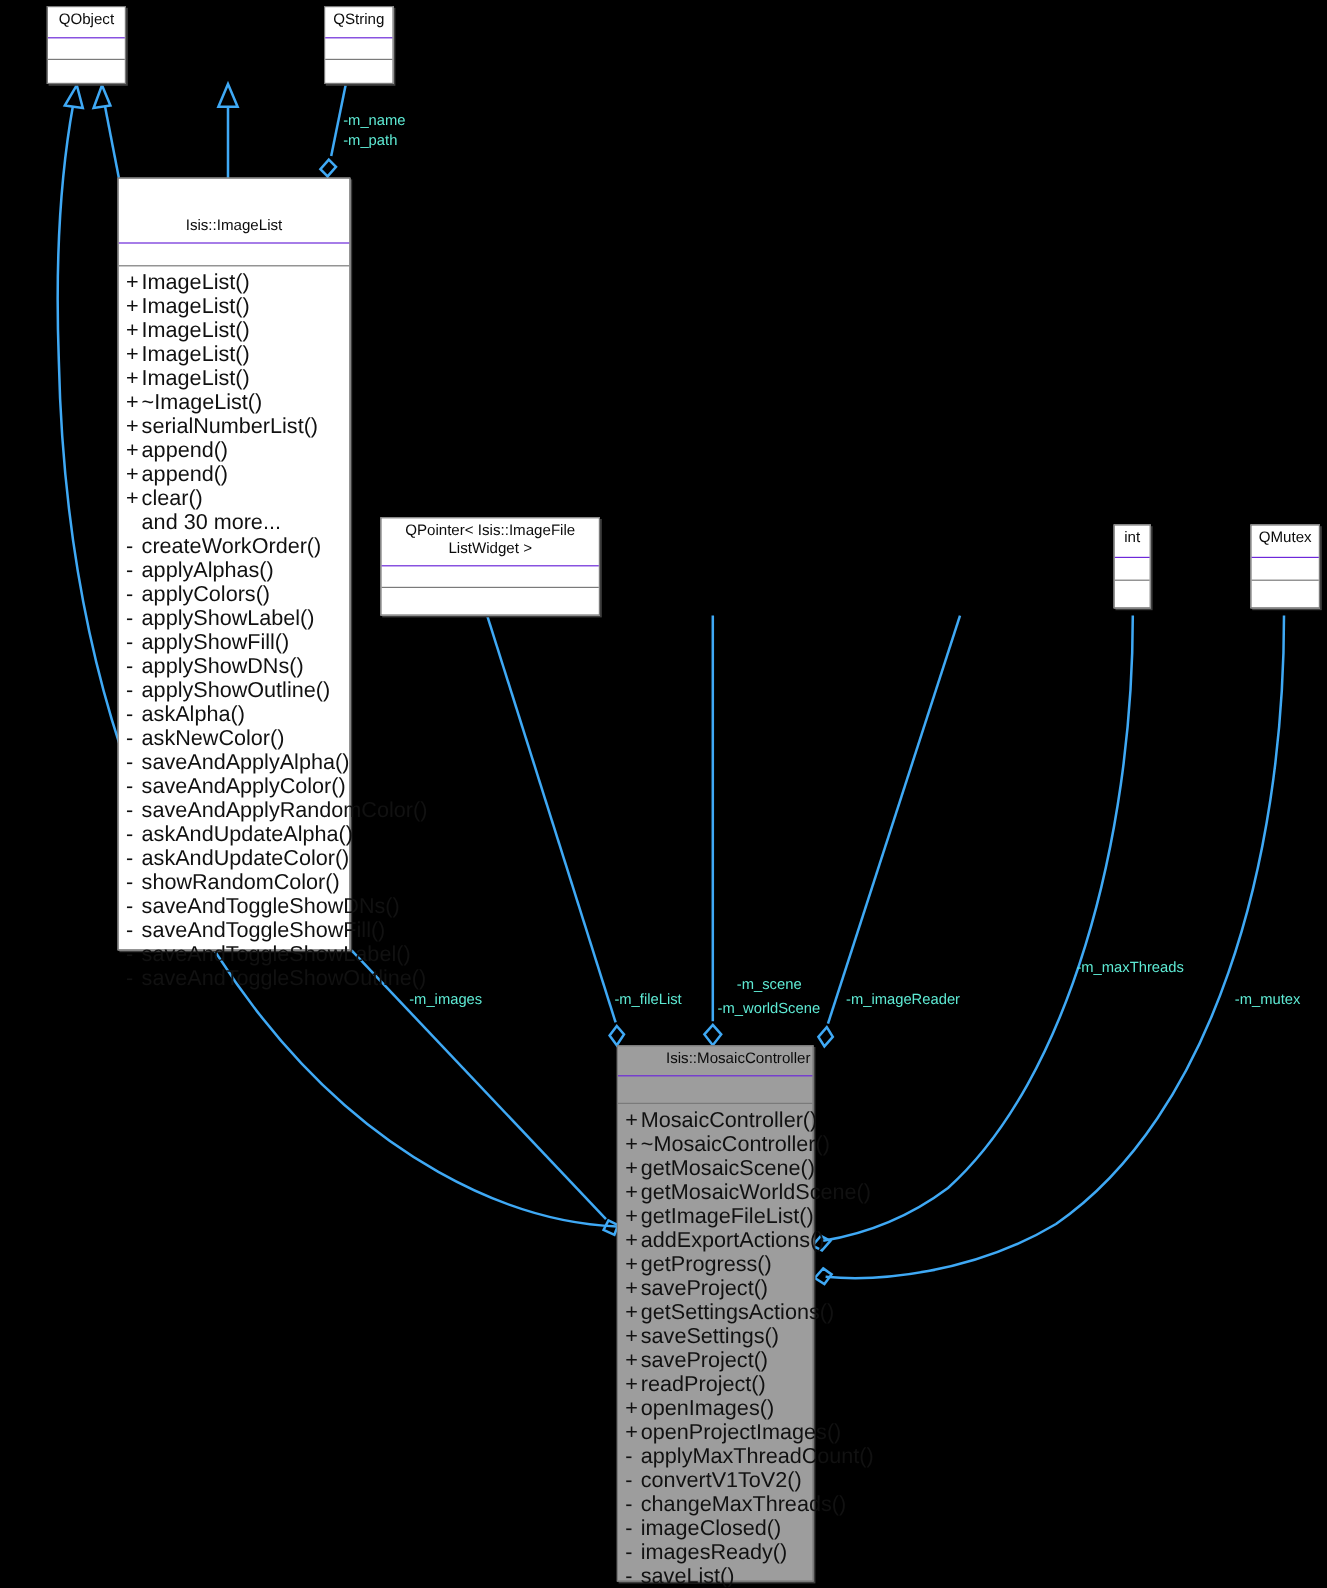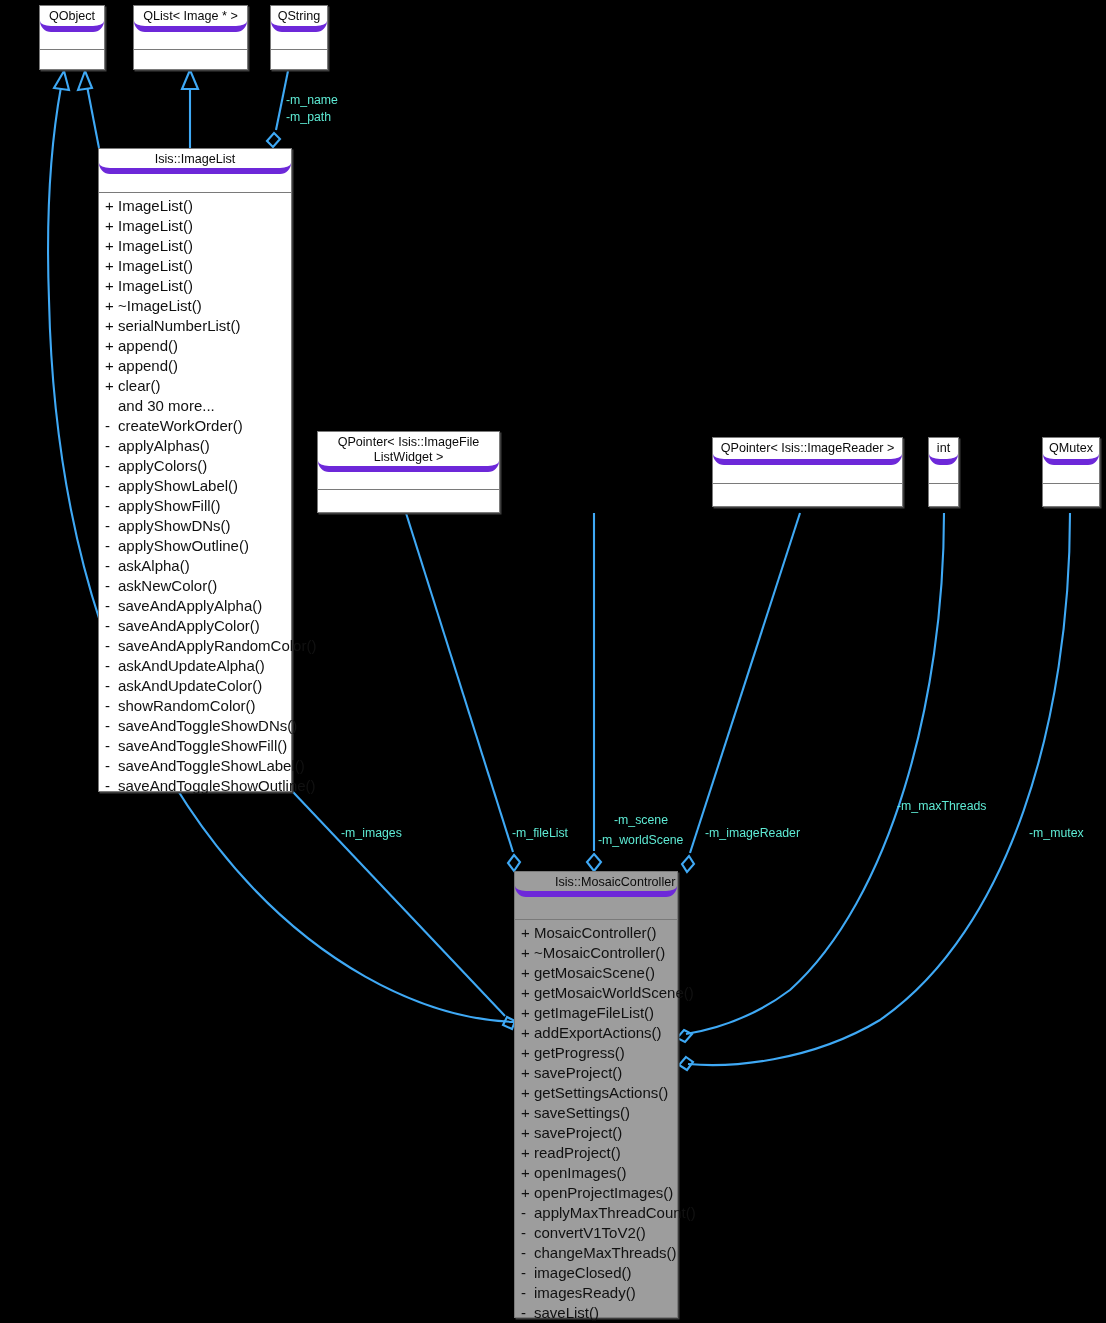--- a/index.html
+++ b/index.html
@@ -48,34 +48,33 @@
   .node.shaded {
     background: #9d9d9d;
   }
   .node-title {
     box-sizing: border-box;
     text-align: center;
     font-size: 12.6px;
     color: #0b0b0b;
     line-height: 1.22;
     padding: 3px 4px 4px 4px;
-    border-bottom: 6px solid #6d28d9;
+    border-bottom: 1px solid #6d28d9;
     white-space: pre-line;
-    border-radius: 11px;
   }
   .node-attrs {
     box-sizing: border-box;
     border-bottom: 1px solid #7a7a7a;
   }
   .node-ops {
     box-sizing: border-box;
   }
   .member {
     display: block;
-    font-size: 15px;
+    font-size: 18px;
     color: #111111;
     line-height: 20px;
     height: 20px;
     white-space: nowrap;
     padding-left: 6px;
   }
   .member .vis {
     display: inline-block;
     width: 13px;
     text-align: left;
@@ -128,34 +127,29 @@
     <path class="edge-path" d="M 1070,513 C 1070,720 1010,930 880,1020 C 810,1062 730,1068 688,1064"></path>
     <path class="edge-marker" d="M 686,1057 L 693,1062 L 687,1070 L 679,1065 Z"></path>
   </svg>
 
   <div class="node" style="left:39px; top:5px; width:66px; height:65px;">
     <div class="node-title" style="height:26px;">QObject</div>
     <div class="node-attrs" style="height:18px;"></div>
     <div class="node-ops" style="height:19px;"></div>
   </div>
 
-  <div class="node" style="left:133px; top:5px; width:115px; height:65px;">
-    <div class="node-title" style="height:26px;">QList&lt; Image * &gt;</div>
-    <div class="node-attrs" style="height:18px;"></div>
-    <div class="node-ops" style="height:19px;"></div>
-  </div>
 
   <div class="node" style="left:270px; top:5px; width:58px; height:65px;">
     <div class="node-title" style="height:26px;">QString</div>
     <div class="node-attrs" style="height:18px;"></div>
     <div class="node-ops" style="height:19px;"></div>
   </div>
 
   <div class="node" style="left:98px; top:148px; width:194px; height:644px;">
-    <div class="node-title" style="height:25px;">Isis::ImageList</div>
+    <div class="node-title" style="height:25px;margin-top:29px;">Isis::ImageList</div>
     <div class="node-attrs" style="height:19px;"></div>
     <div class="node-ops" style="padding-top:3px;">
         <span class="member"><span class="vis">+</span><span>ImageList()</span></span>
         <span class="member"><span class="vis">+</span><span>ImageList()</span></span>
         <span class="member"><span class="vis">+</span><span>ImageList()</span></span>
         <span class="member"><span class="vis">+</span><span>ImageList()</span></span>
         <span class="member"><span class="vis">+</span><span>ImageList()</span></span>
         <span class="member"><span class="vis">+</span><span>~ImageList()</span></span>
         <span class="member"><span class="vis">+</span><span>serialNumberList()</span></span>
         <span class="member"><span class="vis">+</span><span>append()</span></span>
@@ -185,25 +179,20 @@
   </div>
 
   <div class="node" style="left:317px; top:431px; width:183px; height:82px;">
     <div class="node-title" style="height:40px;">QPointer&lt; Isis::ImageFile
 ListWidget &gt;</div>
     <div class="node-attrs" style="height:18px;"></div>
     <div class="node-ops" style="height:22px;"></div>
   </div>
 
 
-  <div class="node" style="left:712px; top:437px; width:191px; height:70px;">
-    <div class="node-title" style="height:27px;">QPointer&lt; Isis::ImageReader &gt;</div>
-    <div class="node-attrs" style="height:19px;"></div>
-    <div class="node-ops" style="height:22px;"></div>
-  </div>
 
   <div class="node" style="left:928px; top:437px; width:31px; height:70px;">
     <div class="node-title" style="height:27px;">int</div>
     <div class="node-attrs" style="height:19px;"></div>
     <div class="node-ops" style="height:22px;"></div>
   </div>
 
   <div class="node" style="left:1042px; top:437px; width:58px; height:70px;">
     <div class="node-title" style="height:27px;">QMutex</div>
     <div class="node-attrs" style="height:19px;"></div>

